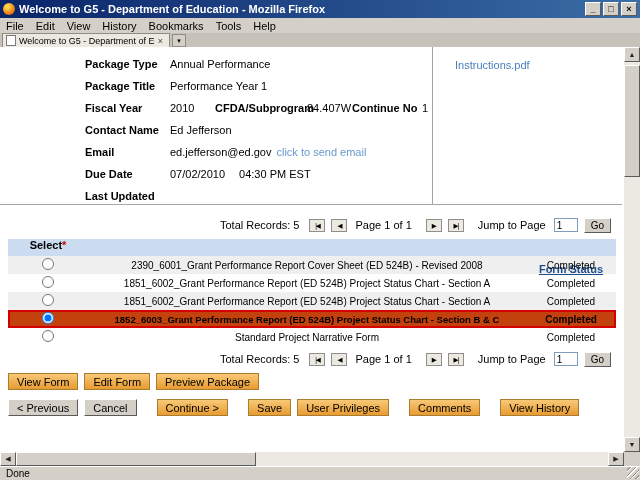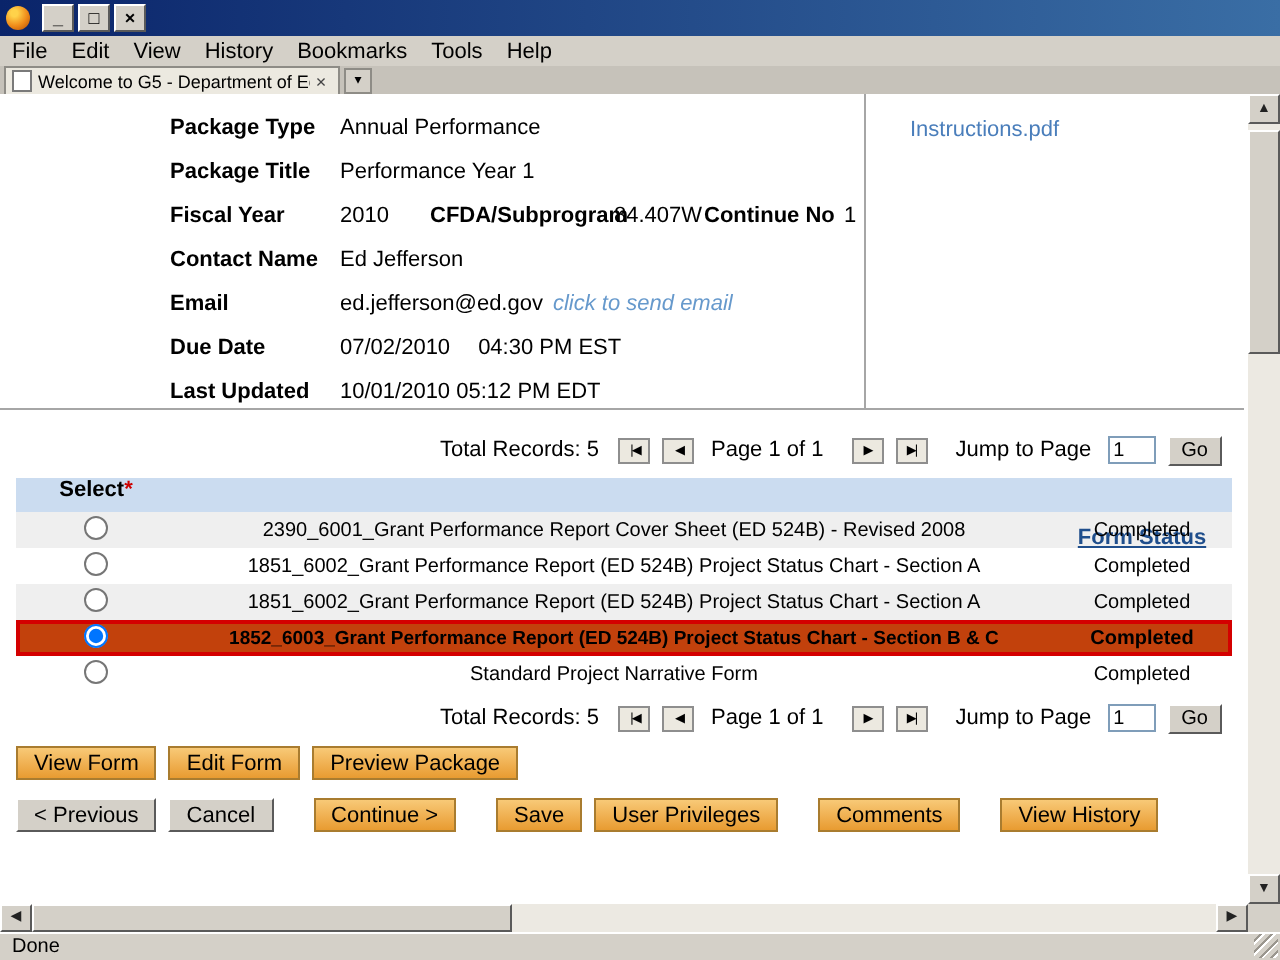--- a/index.html
+++ b/index.html
@@ -33,21 +33,21 @@
   
   .content{position:absolute;top:47px;left:0;width:624px;height:405px;background:#fff;
            overflow:hidden;font-size:11px;color:#000;}
   .details{position:absolute;top:0;left:0;width:432px;height:157px;padding:6px 0 0 85px;box-sizing:border-box;}
   .drow{height:22px;display:flex;align-items:center;white-space:nowrap;}
   .dlabel{display:inline-block;width:85px;font-weight:bold;flex:0 0 85px;}
   .fy-val{display:inline-block;width:45px;flex:0 0 45px;}
   .fy-l2{display:inline-block;width:92px;flex:0 0 92px;font-weight:bold;}
   .fy-v2{display:inline-block;width:45px;flex:0 0 45px;}
   .fy-l3{display:inline-block;width:70px;flex:0 0 70px;font-weight:bold;}
-  .email-link{color:#6699cc;margin-left:5px;cursor:pointer;font-style:italic;}
+  .email-link{color:#6699cc;margin-left:5px;cursor:pointer;}
   .gap12{display:inline-block;width:14px;}
   .right-panel{position:absolute;top:0;left:432px;width:190px;height:157px;border-left:1px solid #a6a6a6;}
   .instructions{position:absolute;top:12px;left:22px;color:#4a7ebb;cursor:pointer;}
   .divider{position:absolute;top:157px;left:0;width:622px;border-top:1px solid #a6a6a6;}
   
   .pagbar{position:absolute;left:0;width:622px;height:20px;display:flex;align-items:center;font-size:11px;}
   .pag-top{top:168px;}
   .pag-bottom{top:302px;}
   .pag-total{margin-left:220px;}
   .pag-btn{margin-left:6px;width:16px;height:13px;background:#ece9e0;border:1px solid #8e8e8e;
@@ -101,20 +101,21 @@
   .grip{position:absolute;right:1px;bottom:1px;width:12px;height:12px;
         background:repeating-linear-gradient(135deg,transparent 0 2px,#9a968e 2px 3px,#fff 3px 4px);}
 </style>
 </head>
 <body>
 
 <div id="window">
 
   <div class="titlebar">
     <div class="title-icon"></div>
+    <div class="title-text">Welcome to G5 - Department of Education - Mozilla Firefox</div>
     <div class="win-btn">_</div>
     <div class="win-btn">□</div>
     <div class="win-btn">×</div>
   </div>
 
   <div class="menubar">
     <span class="menu-item">File</span>
     <span class="menu-item">Edit</span>
     <span class="menu-item">View</span>
     <span class="menu-item">History</span>
@@ -161,21 +162,20 @@
         <span class="email-link">click to send email</span>
       </div>
       <div class="drow">
         <span class="dlabel">Due Date</span>
         <span>07/02/2010</span>
         <span class="gap12"></span>
         <span>04:30 PM EST</span>
       </div>
       <div class="drow">
         <span class="dlabel">Last Updated</span>
-        <span>10/01/2010 05:12 PM EDT</span>
       </div>
     </div>
 
     <div class="right-panel">
       <span class="instructions">Instructions.pdf</span>
     </div>
     <div class="divider"></div>
 
     <div class="pagbar pag-top">
       <span class="pag-total">Total Records: 5</span>

